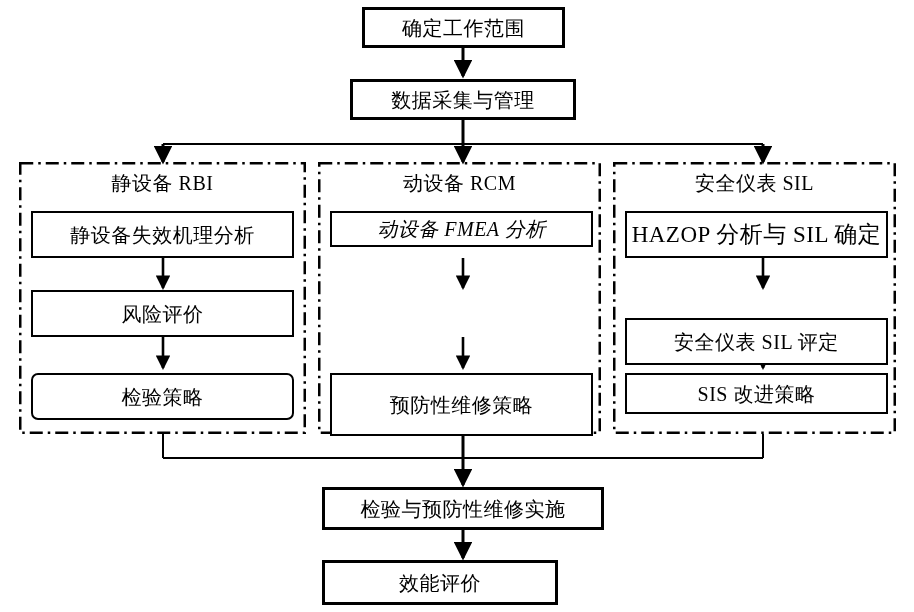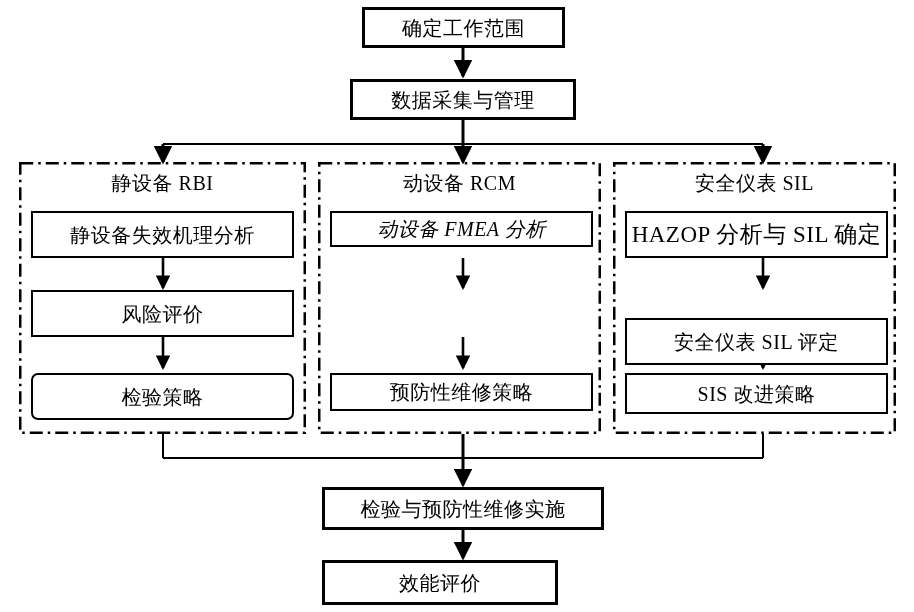--- a/index.html
+++ b/index.html
@@ -142,21 +142,21 @@
 
   <div class="group" style="left: 318px; top: 162px; width: 283px; height: 272px; border: none;">
       <svg class="group-inner-border" width="283" height="272" viewBox="0 0 283 272" style="position: absolute; left: 0px; top: 0px;">
         <rect x="1.25" y="1.25" width="280.5" height="269.5" fill="none" stroke="#000000" stroke-width="2.5" stroke-dasharray="13 5 2.5 5"></rect>
       </svg>
     <div class="group-title">动设备 RCM</div>
   </div>
   <div class="box thin" style="left:330px; top:211px; width:263px; height:36px;font-style:italic;">
     <span class="box-label">动设备 FMEA 分析</span>
   </div>
-  <div class="box thin" style="left:330px; top:373px; width:263px; height:38px;align-items:center;">
+  <div class="box thin" style="left:330px; top:373px; width:263px; height:63px;align-items:center;">
     <span class="box-label">预防性维修策略</span>
   </div>
 
   <div class="group" style="left: 613px; top: 162px; width: 283px; height: 272px; border: none;">
       <svg class="group-inner-border" width="283" height="272" viewBox="0 0 283 272" style="position: absolute; left: 0px; top: 0px;">
         <rect x="1.25" y="1.25" width="280.5" height="269.5" fill="none" stroke="#000000" stroke-width="2.5" stroke-dasharray="13 5 2.5 5"></rect>
       </svg>
     <div class="group-title">安全仪表 SIL</div>
   </div>
   <div class="box thin" style="left:625px; top:211px; width:263px; height:47px;">

